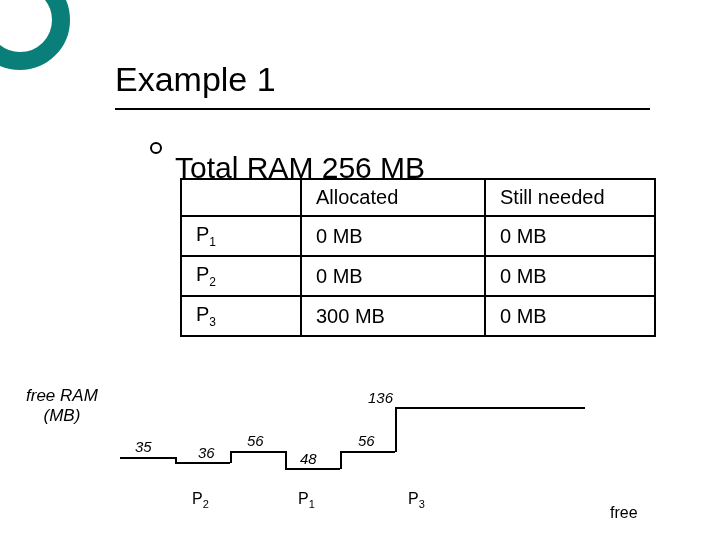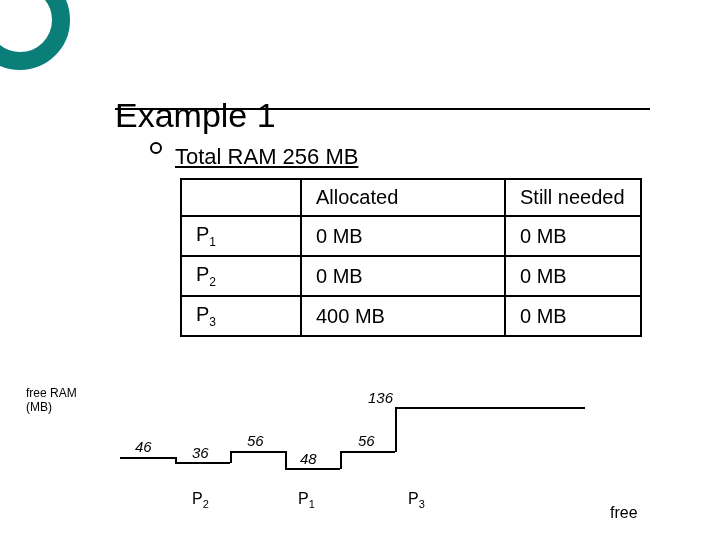--- a/index.html
+++ b/index.html
@@ -21,68 +21,67 @@
     border: 18px solid #0a7f7a;
     background: transparent;
   }
   .title {
     position: absolute;
     top: 60px;
     left: 115px;
     font-size: 34px;
     font-weight: 400;
     color: #000;
-    margin-top: 36px;
   }
   .rule {
     position: absolute;
     top: 108px;
     left: 115px;
     width: 535px;
     height: 2px;
     background: #000;
   }
   .bullet-ring {
     position: absolute;
     top: 142px;
     left: 150px;
     width: 12px;
     height: 12px;
     border: 2px solid #000;
     border-radius: 50%;
   }
   .sub-text {
     position: absolute;
-    top: 144px;
+    top: 151px;
     left: 175px;
-    font-size: 22px;
-    text-decoration: underline;
+    font-size: 30px;
   }
   table.alloc {
     position: absolute;
     top: 178px;
     left: 180px;
     border-collapse: collapse;
     font-size: 20px;
   }
   table.alloc th, table.alloc td {
     border: 2px solid #000;
     padding: 6px 14px;
     text-align: left;
     font-weight: 400;
   }
   table.alloc th { font-weight: 400; }
   .sub { font-size: 12px; vertical-align: sub; }
   .free-label {
     position: absolute;
     top: 386px;
     left: 26px;
-    font-size: 12px;
+    font-size: 17px;
     line-height: 1.2;
-    text-align: left;
+    text-align: center;
+    font-style: italic;
   }
   .chart {
     position: absolute;
     top: 382px;
     left: 120px;
     width: 470px;
     height: 140px;
   }
   .time-label {
     position: absolute;
@@ -118,36 +117,36 @@
 <div class="title">Example 1</div>
 <div class="rule"></div>
 
 <div class="bullet-ring"></div>
 <div class="sub-text">Total RAM 256 MB</div>
 
 <table class="alloc">
   <tbody>
       <tr>
     <th style="width:120px"></th>
-    <th style="width:204px">Allocated</th>
-    <th style="width:136px">Still needed</th>
+    <th style="width:184px">Allocated</th>
+    <th style="width:170px">Still needed</th>
   </tr>
   <tr>
     <td><span>P</span><span class="sub">1</span></td>
     <td>0 MB</td>
     <td>0 MB</td>
   </tr>
   <tr>
     <td><span>P</span><span class="sub">2</span></td>
     <td>0 MB</td>
     <td>0 MB</td>
   </tr>
   <tr>
     <td><span>P</span><span class="sub">3</span></td>
-    <td>400 MB</td>
+    <td>300 MB</td>
     <td>0 MB</td>
   </tr>
 </tbody>
   </table>
 
 <div class="free-label">
   <div>free RAM</div>
   <div>(MB)</div>
 </div>
 
@@ -163,22 +162,22 @@
   <div class="step-vline" style="left:165px; top:69px; height:17px;"></div>
 
   <div class="step-seg" style="left:165px; top:86px; width:55px;"></div>
   <div class="step-vline" style="left:220px; top:69px; height:18px;"></div>
 
   <div class="step-seg" style="left:220px; top:69px; width:55px;"></div>
   <div class="step-vline" style="left:275px; top:25px; height:45px;"></div>
 
   <div class="step-seg" style="left:275px; top:25px; width:190px;"></div>
 
-  <div class="val" style="left:15px; top:56px;">46</div>
-  <div class="val" style="left:72px; top:62px;text-align:center;">36</div>
+  <div class="val" style="left:15px; top:56px;">35</div>
+  <div class="val" style="left:78px; top:62px;text-align:center;">36</div>
   <div class="val" style="left:127px; top:50px;">56</div>
   <div class="val" style="left:180px; top:68px;">48</div>
   <div class="val" style="left:238px; top:50px;">56</div>
   <div class="val" style="left:248px; top:7px;">136</div>
 
   <div class="plabel" style="left:72px; top:108px;">
     <span>P</span><span class="sub">2</span>
   </div>
   <div class="plabel" style="left:178px; top:108px;">
     <span>P</span><span class="sub">1</span>

